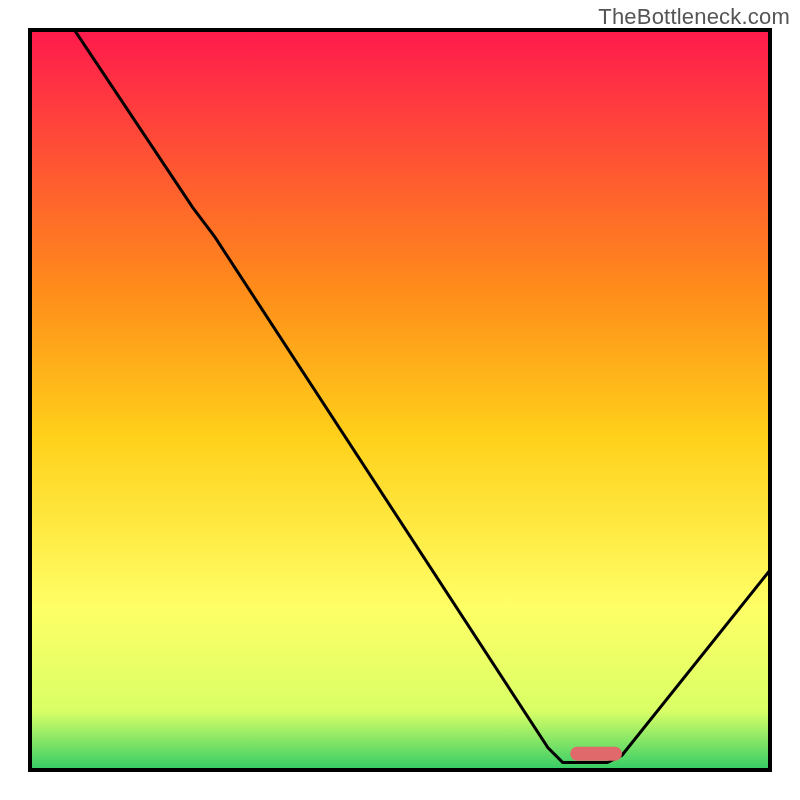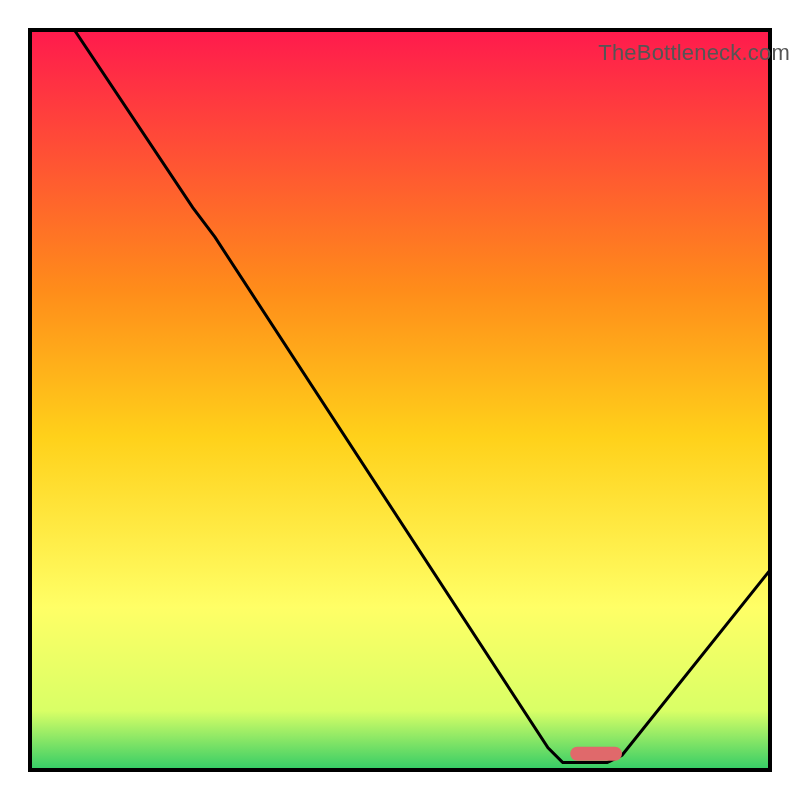--- a/index.html
+++ b/index.html
@@ -17,21 +17,20 @@
   }
   .watermark {
     position: absolute;
     top: 4px;
     right: 10px;
     color: #555555;
     font-size: 22px;
     font-weight: 500;
     z-index: 3;
     letter-spacing: 0.2px;
-    margin-top: 36px;
   }
   svg {
     display: block;
   }
 </style>
 </head>
 <body>
 
 <div class="chart-container">
   <div class="watermark">TheBottleneck.com</div>

